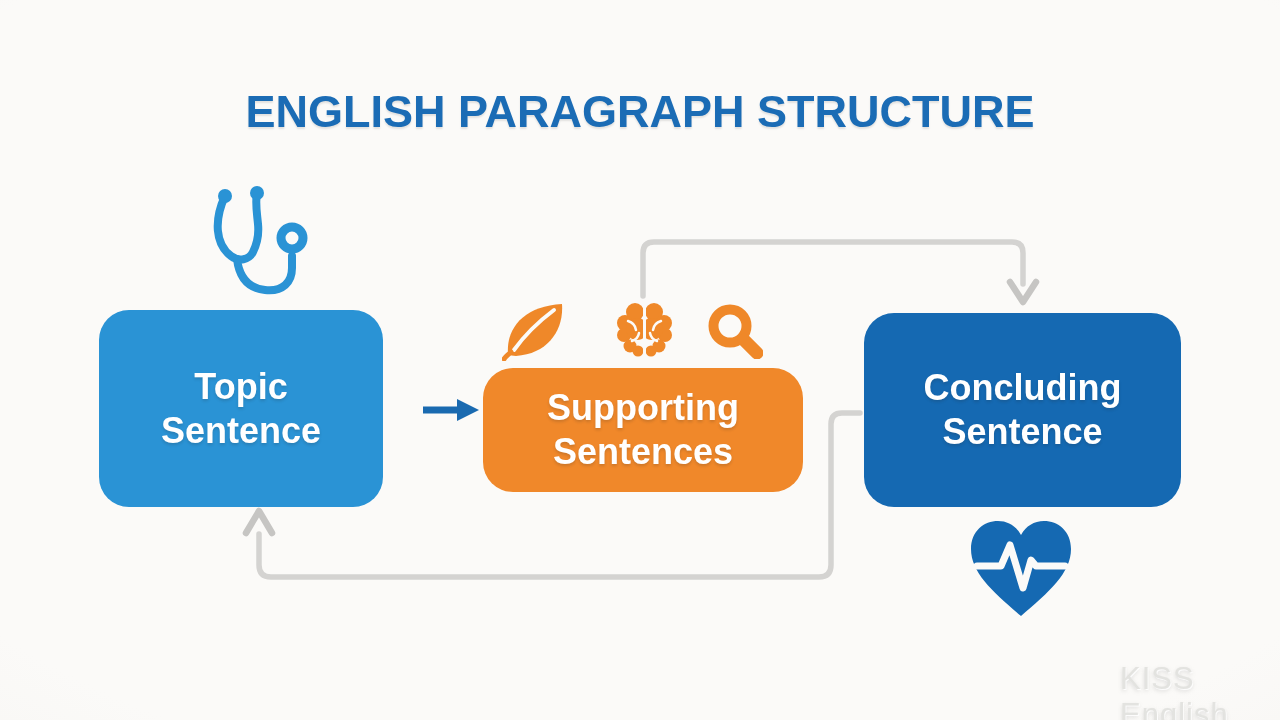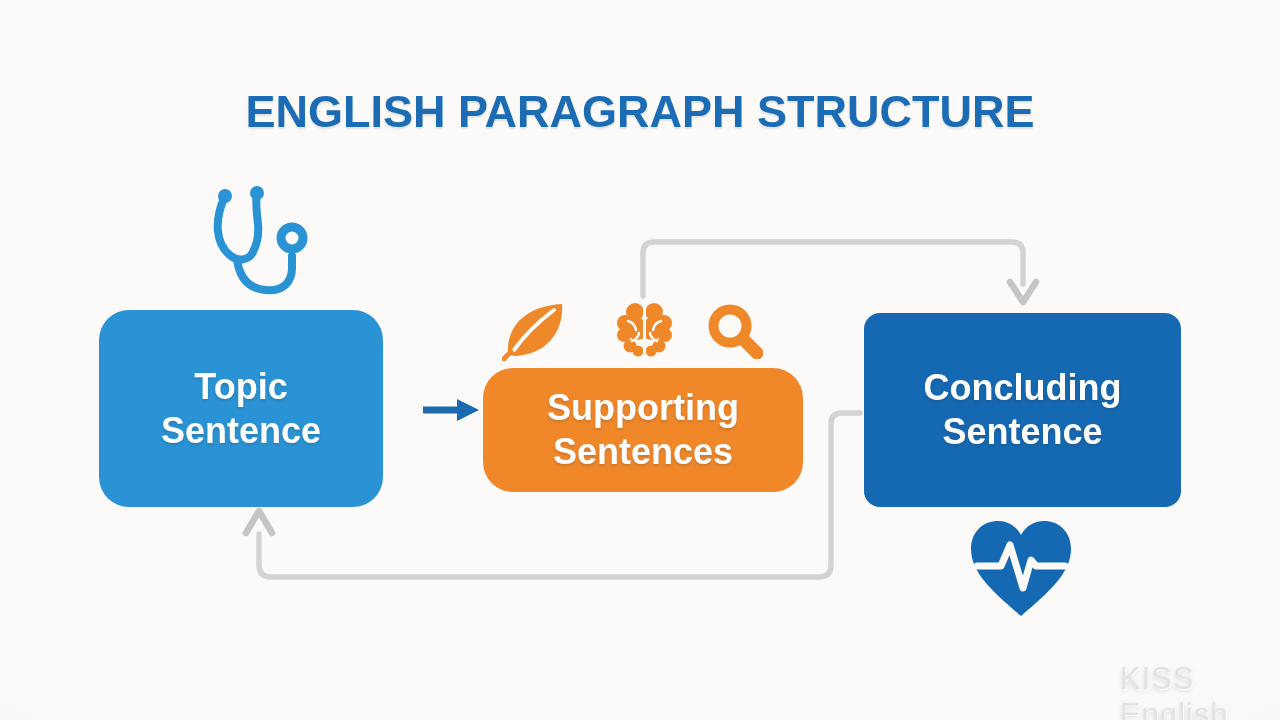--- a/index.html
+++ b/index.html
@@ -16,21 +16,21 @@
   }
   svg.overlay { position:absolute; left:0; top:0; }
   .box {
     position:absolute; border-radius:30px;
     display:flex; align-items:center; justify-content:center; text-align:center;
     color:#ffffff; font-weight:bold; font-size:36px; line-height:1.22;
     text-shadow:0 2px 3px rgba(40,40,40,0.18);
   }
   .box-topic      { left:99px;  top:310px; width:284px; height:197px; background:#2a93d5; }
   .box-supporting { left:483px; top:368px; width:320px; height:124px; background:#f0882a; }
-  .box-concluding { left:864px; top:313px; width:317px; height:194px; background:#1569b2;border-radius:16px; }
+  .box-concluding { left:864px; top:313px; width:317px; height:194px; background:#1569b2; }
   .box-topic span      { display:inline-block; max-width:230px; }
   .box-supporting span { display:inline-block; max-width:250px; }
   .box-concluding span { display:inline-block; max-width:245px; }
   .icon { position:absolute; }
   .icon-stethoscope { left:195px; top:176px; width:116px; height:124px; }
   .icon-leaf        { left:502px; top:300px; width:64px;  height:61px; }
   .icon-brain       { left:615px; top:299px; width:59px;  height:60px; }
   .icon-magnifier   { left:706px; top:302px; width:57px;  height:57px; }
   .icon-heart       { left:965px; top:516px; width:112px; height:106px; }
   .flow-arrow { left:423px; top:398px; width:58px; height:24px; }

